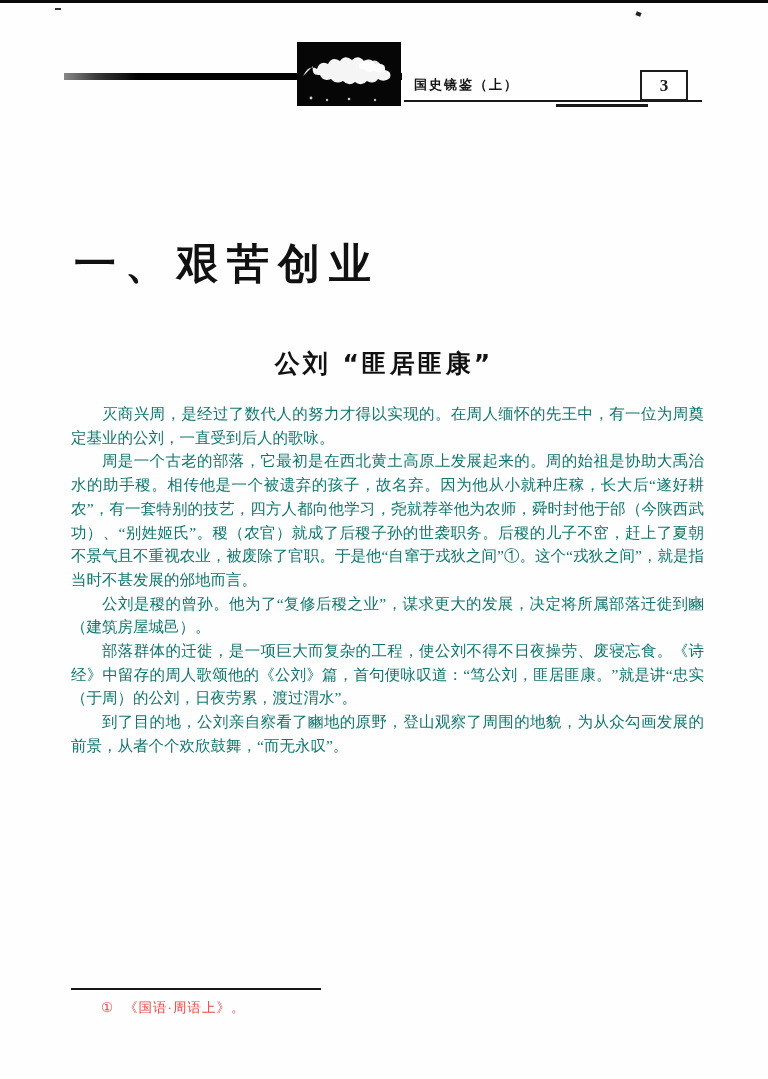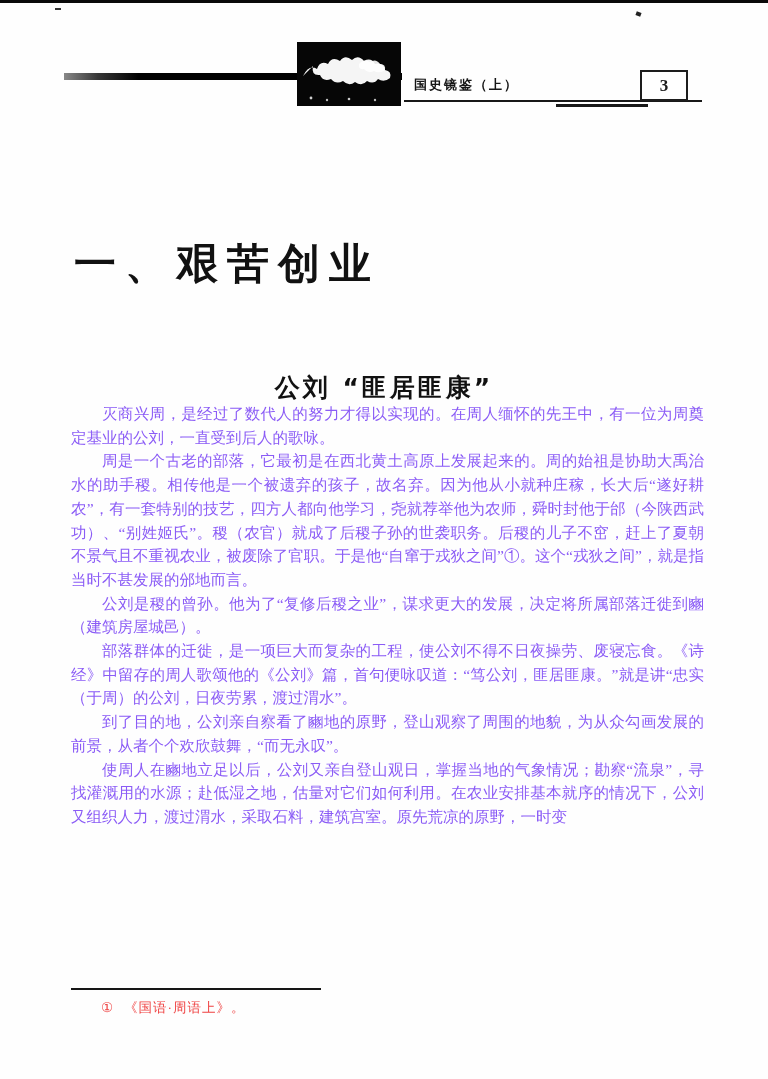--- a/index.html
+++ b/index.html
@@ -39,27 +39,27 @@
   .chapter-title {
     position:absolute; top:200px; left:74px;
     font-family:"DejaVu Sans","Liberation Sans",sans-serif;
     font-weight:bold; font-size:42px; letter-spacing:9px; color:#111;
     white-space:nowrap;
     margin-top:36px;
   }
   .section-title {
     position:absolute; top:347px; left:0; width:768px; text-align:center;
     font-family:"DejaVu Sans","Liberation Sans",sans-serif;
-    font-weight:bold; font-size:25px; letter-spacing:3px; color:#111;margin-top:24px;
+    font-weight:bold; font-size:25px; letter-spacing:3px; color:#111;
   }
 
   
   .body-text {
     position:absolute; top:402px; left:71px; width:633px;
-    font-size:15.5px; line-height:23.7px; text-align:justify; color:#8b5cf6;
+    font-size:15.5px; line-height:23.7px; text-align:justify; color:#0f766e;
   }
   .body-text p { text-indent:2em; margin:0; }
 
   
   .footnote-rule { position:absolute; top:988px; left:71px; width:250px; height:2px; background:#161616; }
   .footnote {
     position:absolute; top:999px; left:101px; width:420px;
     font-size:13.5px; letter-spacing:1px; color:#ef4444;
   }
   .footnote .marker { margin-right:10px; }
@@ -94,21 +94,20 @@
 
   <div class="chapter-title">一、艰苦创业</div>
   <div class="section-title">公刘 “匪居匪康”</div>
 
   <div class="body-text">
     <p>灭商兴周，是经过了数代人的努力才得以实现的。在周人缅怀的先王中，有一位为周奠定基业的公刘，一直受到后人的歌咏。</p>
     <p>周是一个古老的部落，它最初是在西北黄土高原上发展起来的。周的始祖是协助大禹治水的助手稷。相传他是一个被遗弃的孩子，故名弃。因为他从小就种庄稼，长大后“遂好耕农”，有一套特别的技艺，四方人都向他学习，尧就荐举他为农师，舜时封他于邰（今陕西武功）、“别姓姬氏”。稷（农官）就成了后稷子孙的世袭职务。后稷的儿子不窋，赶上了夏朝不景气且不重视农业，被废除了官职。于是他“自窜于戎狄之间”①。这个“戎狄之间”，就是指当时不甚发展的邠地而言。</p>
     <p>公刘是稷的曾孙。他为了“复修后稷之业”，谋求更大的发展，决定将所属部落迁徙到豳（建筑房屋城邑）。</p>
     <p>部落群体的迁徙，是一项巨大而复杂的工程，使公刘不得不日夜操劳、废寝忘食。《诗经》中留存的周人歌颂他的《公刘》篇，首句便咏叹道：“笃公刘，匪居匪康。”就是讲“忠实（于周）的公刘，日夜劳累，渡过渭水”。</p>
     <p>到了目的地，公刘亲自察看了豳地的原野，登山观察了周围的地貌，为从众勾画发展的前景，从者个个欢欣鼓舞，“而无永叹”。</p>
-    <p>使周人在豳地立足以后，公刘又亲自登山观日，掌握当地的气象情况；勘察“流泉”，寻找灌溉用的水源；赴低湿之地，估量对它们如何利用。在农业安排基本就序的情况下，公刘又组织人力，渡过渭水，采取石料，建筑宫室。原先荒凉的原野，一时变</p>
   </div>
 
   <div class="footnote-rule"></div>
   <div class="footnote">
     <span class="marker">①</span><span>《国语·周语上》。</span>
   </div>
 
 </div>
 
 </body></html>

